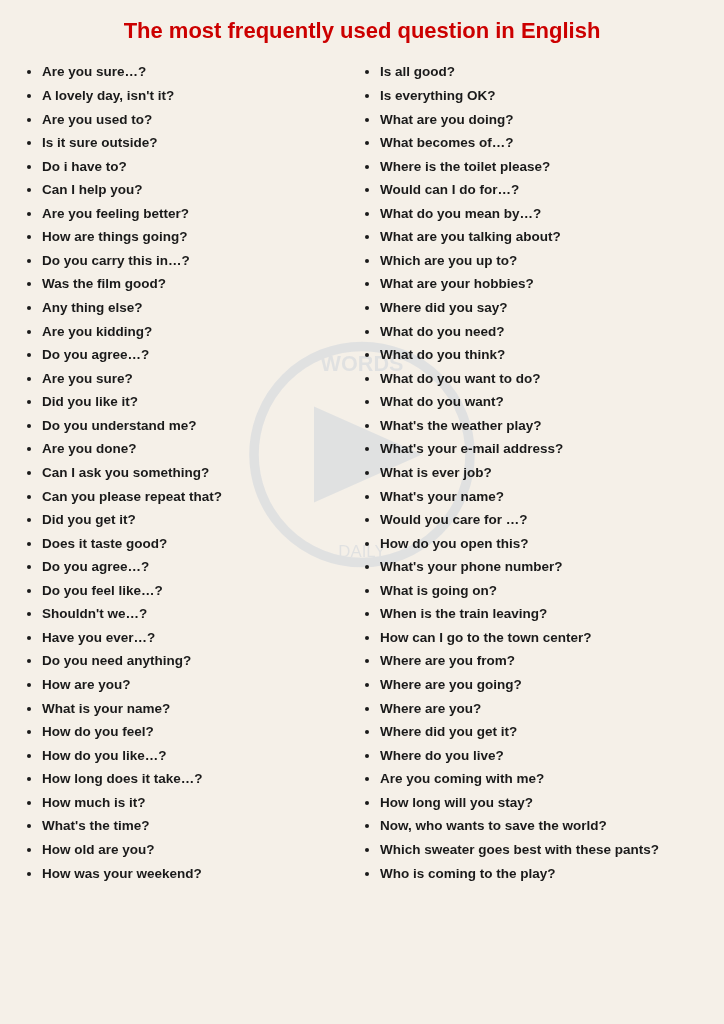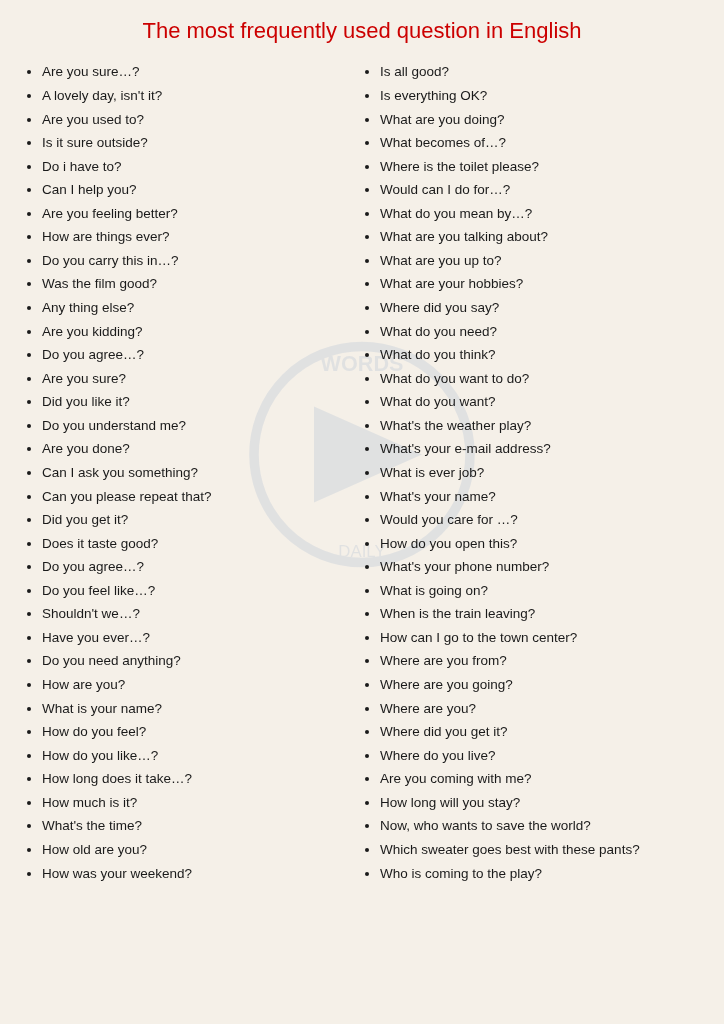--- a/index.html
+++ b/index.html
@@ -13,21 +13,21 @@
       position: relative;
       overflow: hidden;
     }
     .page {
       padding: 18px 24px 24px 24px;
       position: relative;
     }
     h1 {
       color: #cc0000;
       font-size: 22px;
-      font-weight: 400;
+      font-weight: 700;
       text-align: center;
       margin-bottom: 18px;
       line-height: 1.2;
     }
     .columns {
       display: flex;
       gap: 0;
       position: relative;
     }
     .col {
@@ -53,20 +53,21 @@
       pointer-events: none;
       z-index: 0;
     }
     .watermark svg {
       width: 240px;
       height: 240px;
     }
     .columns {
       position: relative;
       z-index: 1;
+      font-weight: bold;
     }
   </style>
 </head>
 <body>
 
 <div class="page">
   <h1>The most frequently used question in English</h1>
 
   <div class="watermark">
     <svg viewBox="0 0 200 200" xmlns="http://www.w3.org/2000/svg">
@@ -83,21 +84,21 @@
   <div class="columns">
     <div class="col">
       <ul id="left-list">
           <li>Are you sure…?</li>
           <li>A lovely day, isn't it?</li>
           <li>Are you used to?</li>
           <li>Is it sure outside?</li>
           <li>Do i have to?</li>
           <li>Can I help you?</li>
           <li>Are you feeling better?</li>
-          <li>How are things ever?</li>
+          <li>How are things going?</li>
           <li>Do you carry this in…?</li>
           <li>Was the film good?</li>
           <li>Any thing else?</li>
           <li>Are you kidding?</li>
           <li>Do you agree…?</li>
           <li>Are you sure?</li>
           <li>Did you like it?</li>
           <li>Do you understand me?</li>
           <li>Are you done?</li>
           <li>Can I ask you something?</li>
@@ -123,21 +124,21 @@
     <div class="col">
       <ul id="right-list">
           <li>Is all good?</li>
           <li>Is everything OK?</li>
           <li>What are you doing?</li>
           <li>What becomes of…?</li>
           <li>Where is the toilet please?</li>
           <li>Would can I do for…?</li>
           <li>What do you mean by…?</li>
           <li>What are you talking about?</li>
-          <li>What are you up to?</li>
+          <li>Which are you up to?</li>
           <li>What are your hobbies?</li>
           <li>Where did you say?</li>
           <li>What do you need?</li>
           <li>What do you think?</li>
           <li>What do you want to do?</li>
           <li>What do you want?</li>
           <li>What's the weather play?</li>
           <li>What's your e-mail address?</li>
           <li>What is ever job?</li>
           <li>What's your name?</li>

